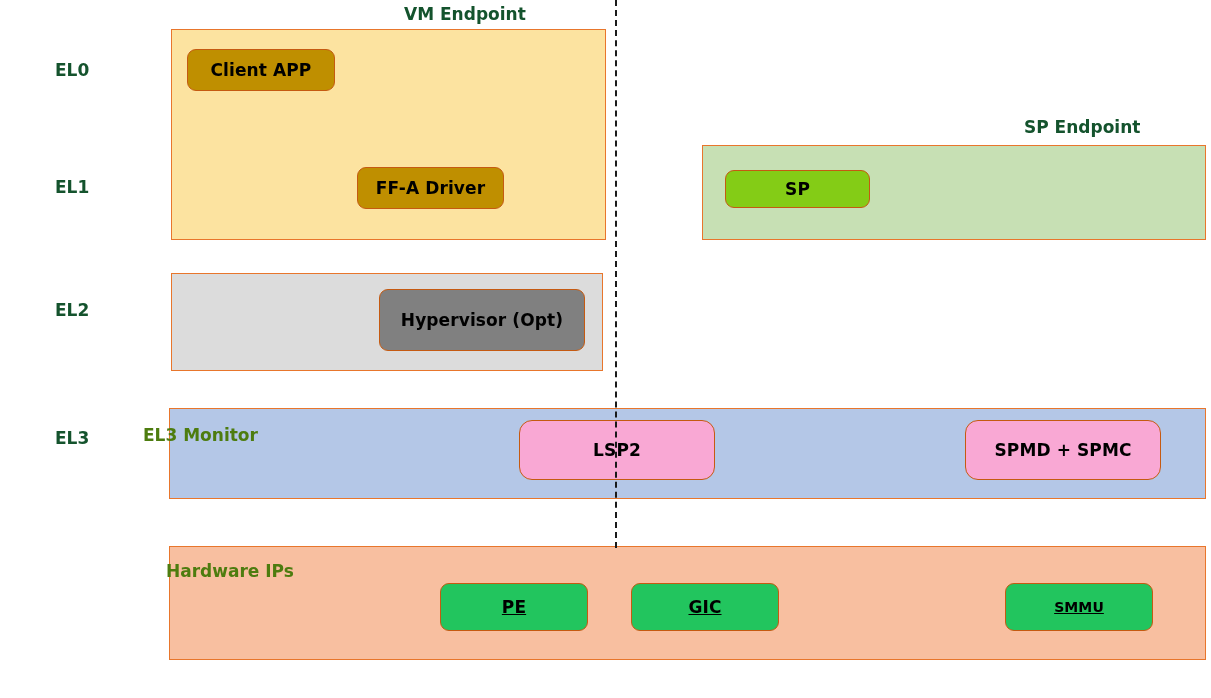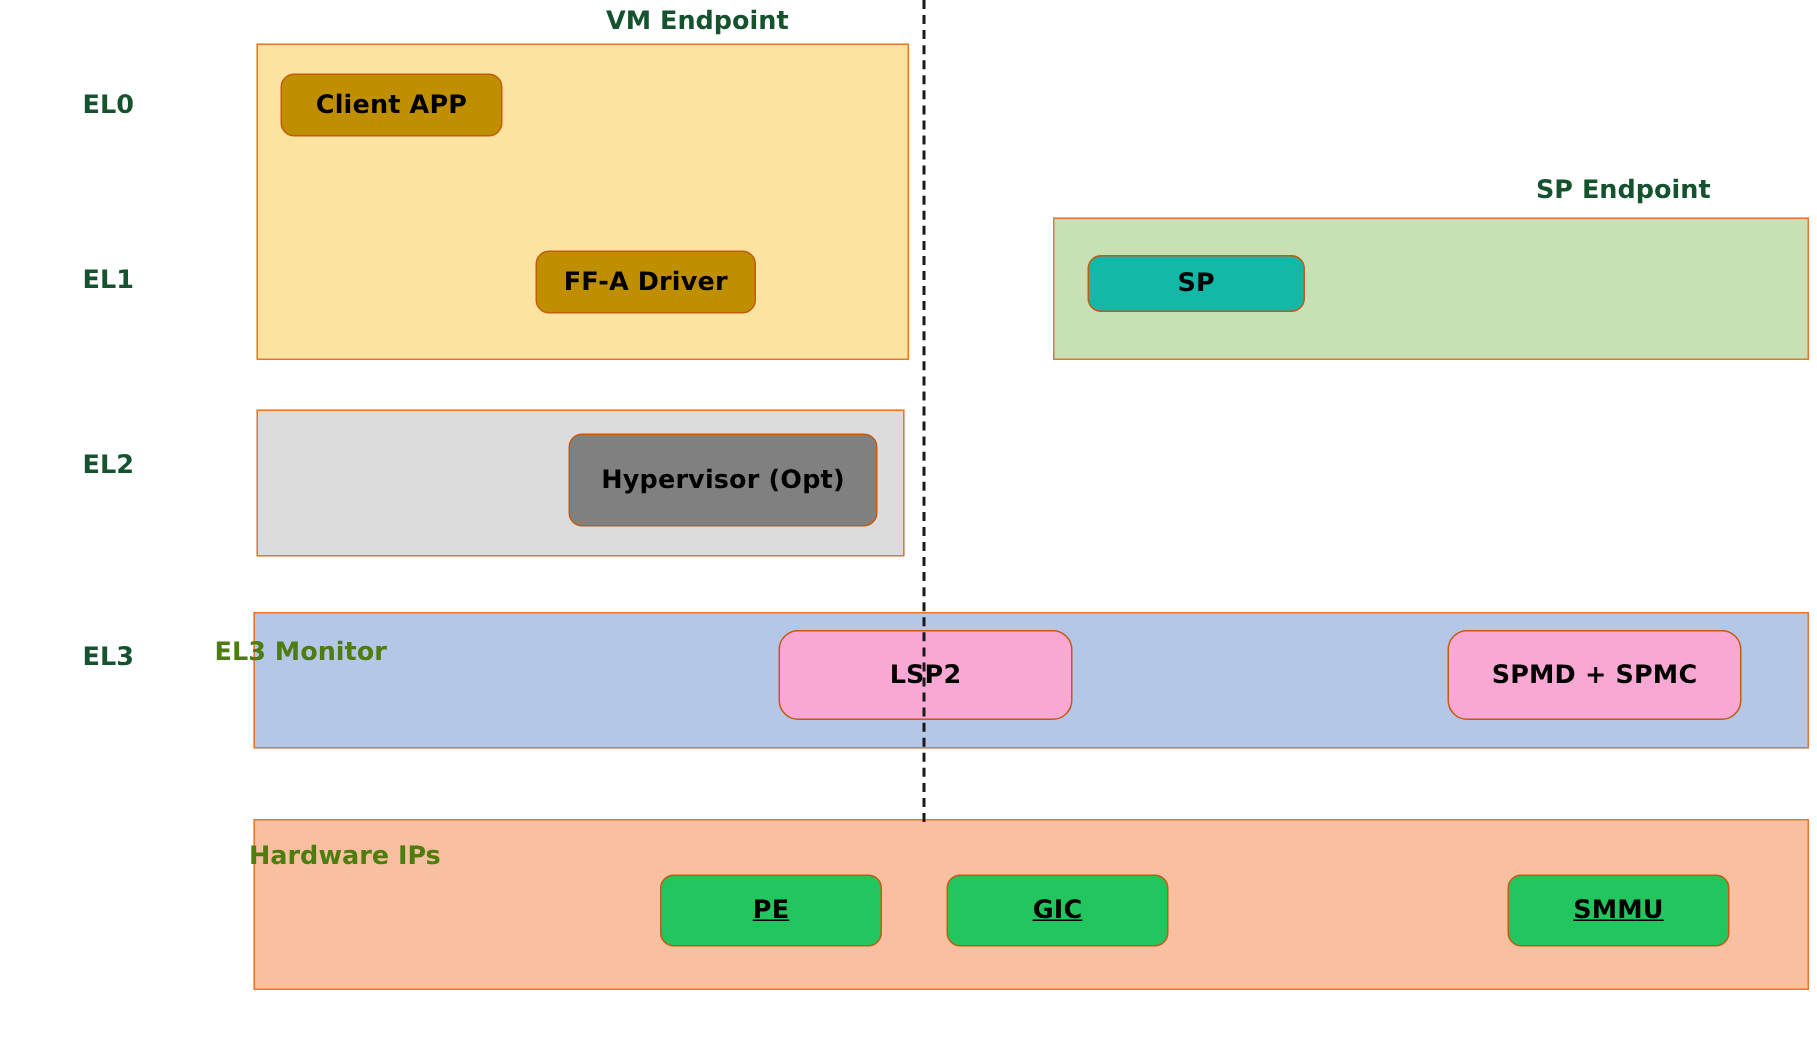--- a/index.html
+++ b/index.html
@@ -45,21 +45,21 @@
     border-radius: 9px;
     display: flex;
     align-items: center;
     justify-content: center;
     text-align: center;
     font-weight: bold;
     color: #000000;
     letter-spacing: 0.1px;
   }
   .block-gold  { background: #BF8F00; }
-  .block-green { background: #14b8a6; }
+  .block-green { background: #84cc16; }
   .block-gray  { background: #808080; }
   .block-blue  { background: #f9a8d4; border-radius: 13px; }
   .block-orange{ background: #22c55e; text-decoration: underline; }
 
   
   .label {
     position: absolute;
     font-weight: bold;
     color: #14532d;
     white-space: nowrap;
@@ -104,15 +104,15 @@
     <div class="node lane lane-el2" style="left: 127px; top: 273px; width: 432px; height: 98px;"></div>
     <div class="node block block-gray" style="left: 335px; top: 289px; width: 206px; height: 62px; font-size: 17px;">Hypervisor (Opt)</div>
     <div class="node lane lane-el3" style="left: 125px; top: 408px; width: 1037px; height: 91px;"></div>
     <div class="lane-title" style="left: 143px; top: 425px;">EL3 Monitor</div>
     <div class="node block block-blue" style="left: 475px; top: 420px; width: 196px; height: 60px; font-size: 17px;">LSP2</div>
     <div class="node block block-blue" style="left: 921px; top: 420px; width: 196px; height: 60px; font-size: 17px;">SPMD + SPMC</div>
     <div class="node lane lane-hw" style="left: 125px; top: 546px; width: 1037px; height: 114px;"></div>
     <div class="lane-title" style="left: 166px; top: 561px;">Hardware IPs</div>
     <div class="node block block-orange" style="left: 396px; top: 583px; width: 148px; height: 48px; font-size: 17px;">PE</div>
     <div class="node block block-orange" style="left: 587px; top: 583px; width: 148px; height: 48px; font-size: 17px;">GIC</div>
-    <div class="node block block-orange" style="left: 961px; top: 583px; width: 148px; height: 48px; font-size: 17px;">SMMU</div>
+    <div class="node block block-orange" style="left: 961px; top: 583px; width: 148px; height: 48px; font-size: 14px;">SMMU</div>
     <div class="divider" style="left: 615px; top: 0px; height: 548px;"></div>
   </div>
 
 </body></html>

